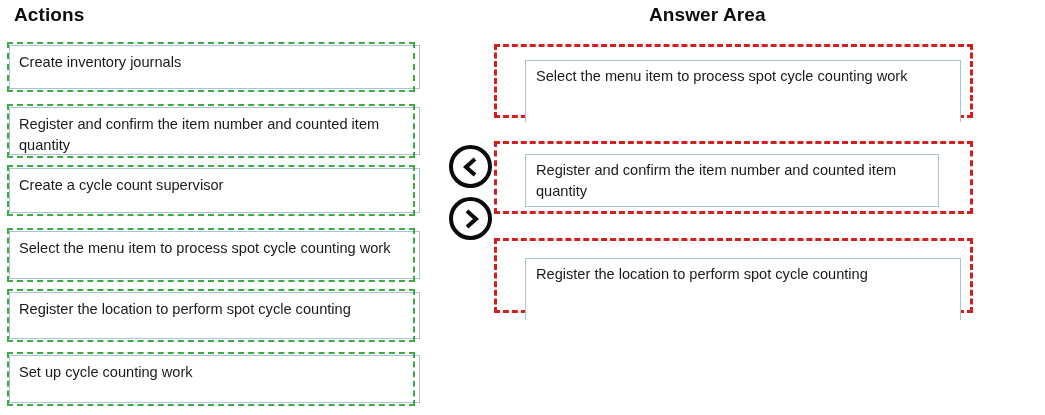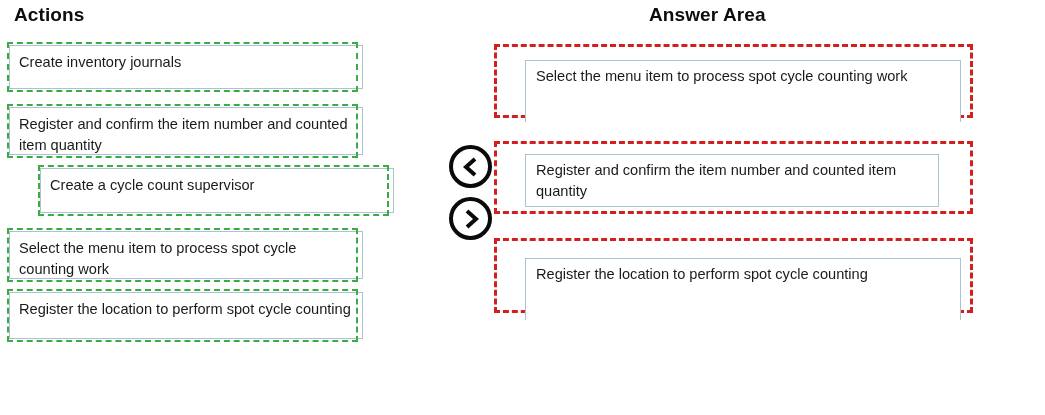--- a/index.html
+++ b/index.html
@@ -31,21 +31,21 @@
   #actions-list {
     position: absolute;
     left: 0;
     top: 0;
     width: 440px;
     height: 415px;
   }
   .action-card {
     position: absolute;
     left: 9px;
-    width: 354px;
+    width: 411px;
     box-sizing: border-box;
     background: #ffffff;
     border: 1px solid #a9c3cf;
   }
   
   .action-card::after {
     content: "";
     position: absolute;
     left: -3px;
     top: -4px;
@@ -59,21 +59,21 @@
     left: 9px;
     top: 6px;
     right: 10px;
     font-size: 14.6px;
     line-height: 21px;
     color: #1a1a1a;
   }
 
   #action-0 { top: 45px;  height: 44px; }
   #action-1 { top: 107px; height: 48px; }
-  #action-2 { top: 168px; height: 45px; margin-left: 31px; }
+  #action-2 { top: 168px; height: 45px; }
   #action-3 { top: 231px; height: 48px; }
   #action-4 { top: 292px; height: 47px; }
   #action-5 { top: 355px; height: 48px; }
 
   
   .move-btn {
     position: absolute;
     width: 43px;
     height: 43px;
     border: 4px solid #0a0a0a;
@@ -157,20 +157,23 @@
   </div>
 
   <div class="action-card" id="action-3">
     <div class="action-text">Select the menu item to process spot cycle counting work</div>
   </div>
 
   <div class="action-card" id="action-4">
     <div class="action-text">Register the location to perform spot cycle counting</div>
   </div>
 
+  <div class="action-card" id="action-5">
+    <div class="action-text">Set up cycle counting work</div>
+  </div>
 
 </div>
 
 <div class="move-btn" id="move-left-button">
   <span>
     <svg width="20" height="22" viewBox="0 0 20 22" aria-hidden="true">
       <polyline points="14,3 5,11 14,19" fill="none" stroke="#0a0a0a" stroke-width="4" stroke-linecap="butt" stroke-linejoin="miter"></polyline>
     </svg>
   </span>
 </div>

